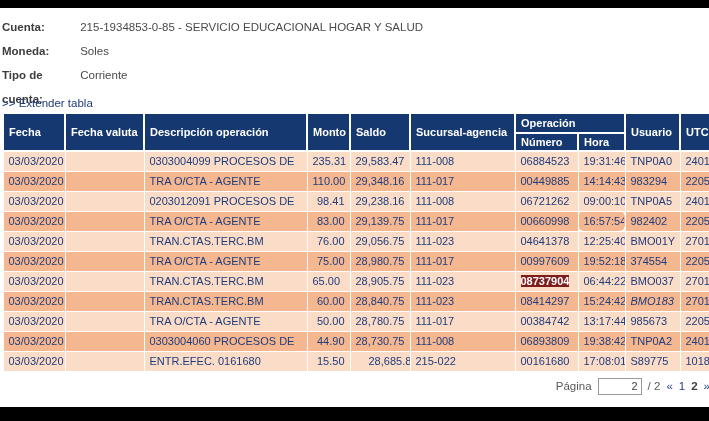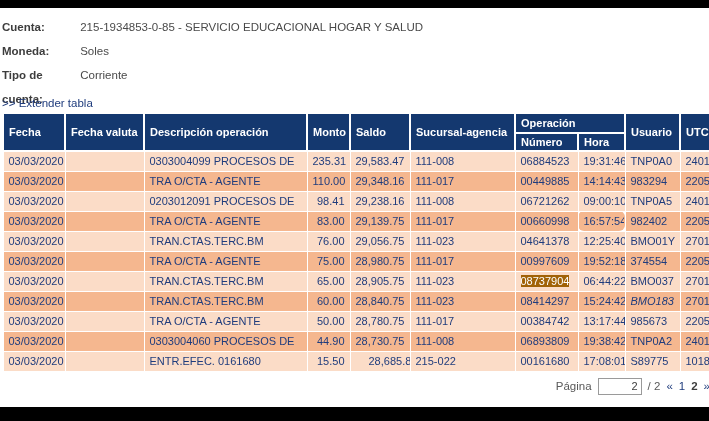--- a/index.html
+++ b/index.html
@@ -28,21 +28,21 @@
   table.movements { border-collapse: collapse; table-layout: fixed; width: 732px;
     font-size: 11px; }
   table.movements th { background: #14386f; color: #fff; font-weight: bold;
     text-align: left; padding: 2px 5px; border: 2px solid #fff; font-size: 11px; }
   table.movements thead tr.h1 th { height: 20px; }
   table.movements thead tr.h2 th { height: 17px; }
   table.movements td { padding: 2px 5px; border: 1px solid #fff; height: 20px;
     color: #1f3c7d; white-space: nowrap; overflow: hidden; }
   tr.row-light td { background: #fbdcc7; }
   tr.row-dark  td { background: #f5b78f; }
-  .text-selection { background: #a16207; color: #fff; }
+  .text-selection { background: #7f1d1d; color: #fff; font-weight: bold; }
 
   
   .pagination { width: 732px; padding: 6px 24px 0 0; display: flex;
     justify-content: flex-end; align-items: center; gap: 6px; font-size: 11.5px;
     color: #5a5a5a; }
   .page-input { width: 44px; height: 17px; border: 1px solid #9a9a9a; font-size: 11px;
     text-align: right; padding-right: 3px; color: #3d3d3d;
     font-family: "Liberation Sans", sans-serif; }
   .page-link { color: #1f3c7d; text-decoration: none; cursor: pointer; }
   .page-current { color: #3d3d3d; font-weight: bold; }
@@ -174,21 +174,21 @@
             <td style="text-align: left;">111-017</td>
             <td style="text-align: left;">00997609</td>
             <td style="text-align: left;">19:52:18</td>
             <td style="text-align: left;">374554</td>
             <td style="text-align: left;">2205</td>
           </tr>
           <tr class="row-light">
             <td style="text-align: left;">03/03/2020</td>
             <td style="text-align: left;"></td>
             <td style="text-align: left;">TRAN.CTAS.TERC.BM</td>
-            <td style="text-align: right; margin-top: 7px;">65.00</td>
+            <td style=" margin-top: 7px;">65.00</td>
             <td style="text-align: left;">28,905.75</td>
             <td style="text-align: left;">111-023</td>
             <td style="text-align: left;"><span class="text-selection">08737904</span></td>
             <td style="text-align: left;">06:44:22</td>
             <td style="text-align: left;">BMO037</td>
             <td style="text-align: left;">2701</td>
           </tr>
           <tr class="row-dark">
             <td style="text-align: left;">03/03/2020</td>
             <td style="text-align: left;"></td>

